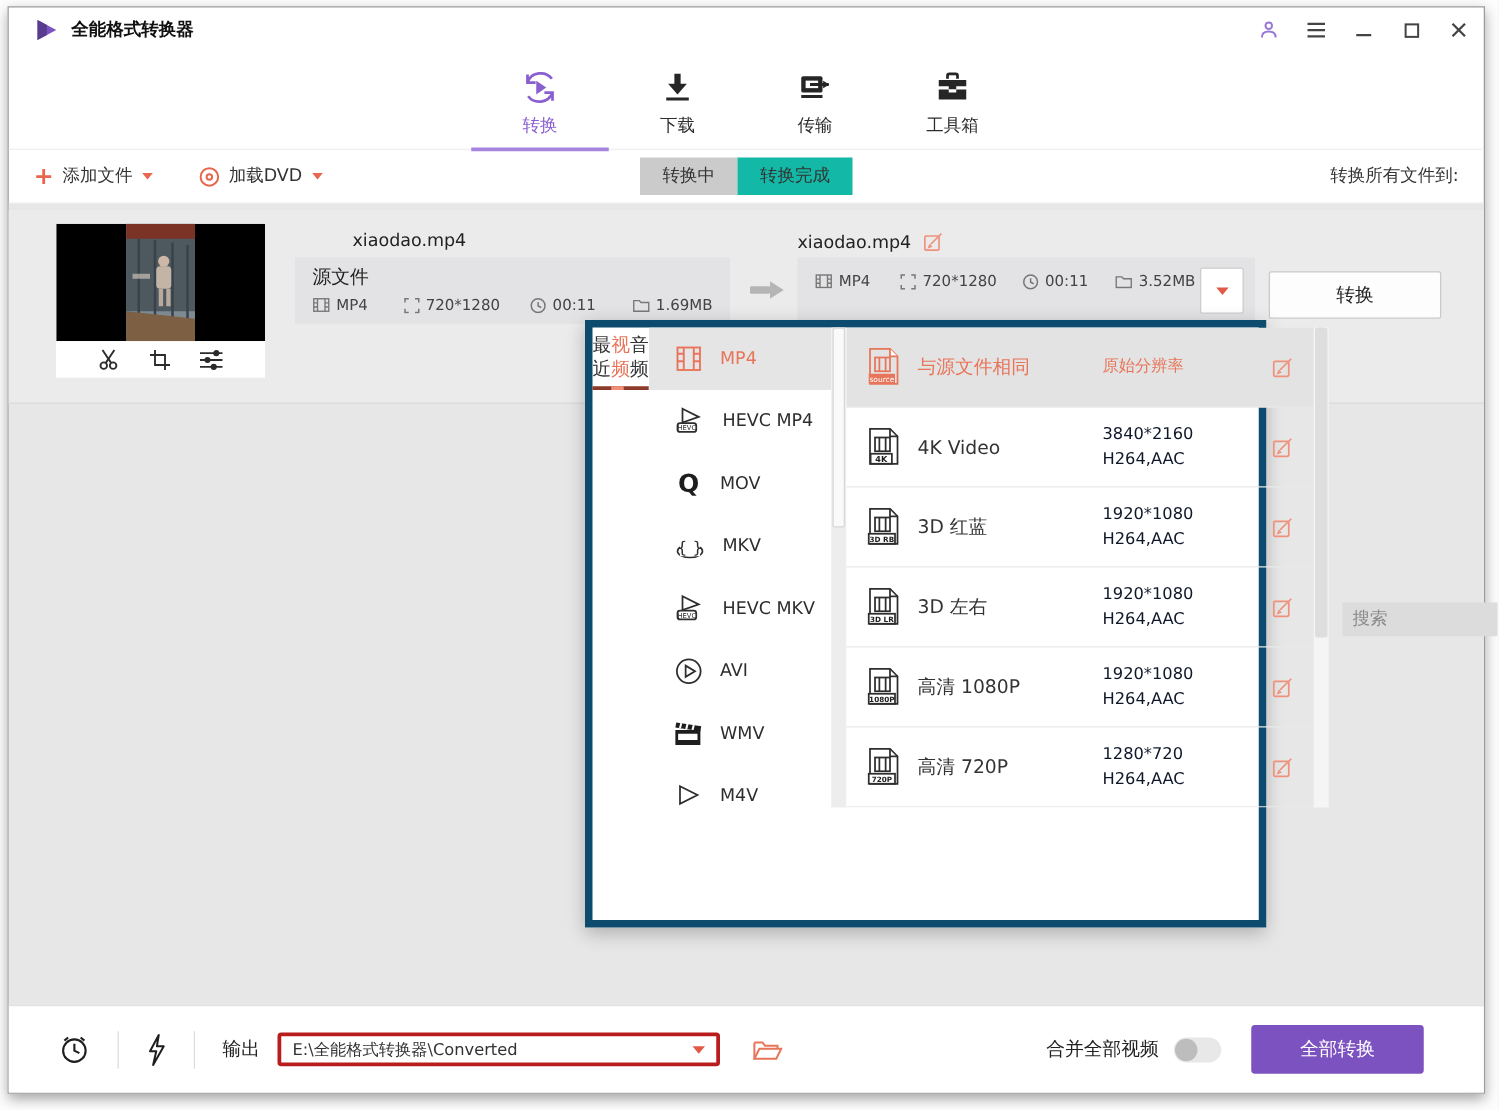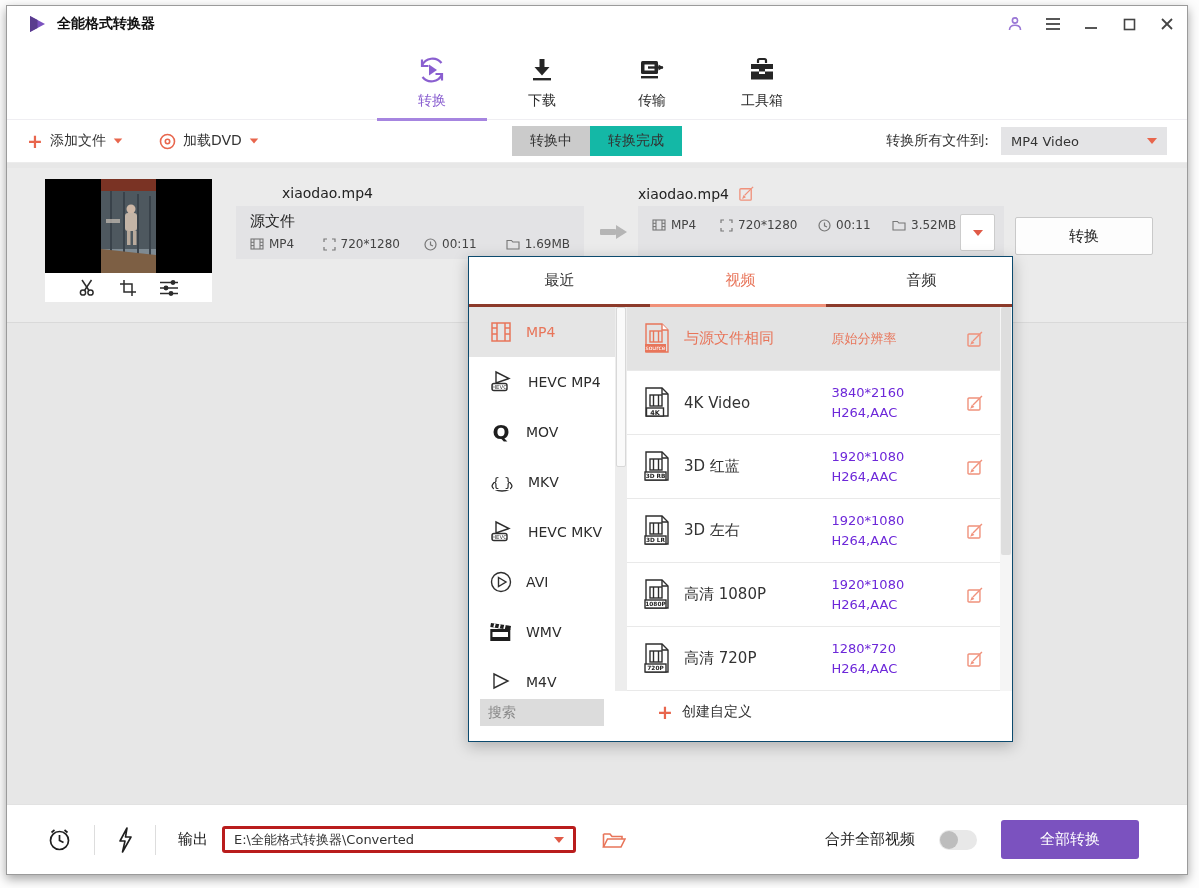--- a/index.html
+++ b/index.html
@@ -44,51 +44,51 @@
   .fname { position:absolute; top:17px; font-size:14px; color:#222; display:flex; align-items:center; gap:9px; }
   .info-box { position:absolute; top:38px; height:53px; background:#e3e3e5; padding:6px 14px 0 14px; }
   .info-title { font-size:15px; color:#222; }
   .info-items { display:flex; align-items:center; margin-top:6px; color:#444; font-size:12px; }
   .info-item { display:flex; align-items:center; gap:5px; }
   .big-arrow { position:absolute; left:593px; top:55px; }
   .dd-btn { position:absolute; right:9px; top:8px; width:35px; height:37px; background:#fff; border:1px solid #ccc; border-radius:2px; display:flex; align-items:center; justify-content:center; cursor:pointer; }
   .convert-btn { position:absolute; left:1008px; top:49px; width:138px; height:38px; background:#fdfdfd; border:1px solid #c9c9c9; border-radius:2px; font-size:15px; color:#222; display:flex; align-items:center; justify-content:center; cursor:pointer; }
 
   
-  .panel { position:absolute; left:461px; top:93px; width:545px; height:486px; background:#fff; border:1px solid #0c4a6e; box-shadow:0 4px 14px rgba(0,0,0,.25); z-index:5; display:flex; flex-direction:column; }
+  .panel { position:absolute; left:461px; top:93px; width:545px; height:486px; background:#fff; border:6px solid #0c4a6e; box-shadow:0 4px 14px rgba(0,0,0,.25); z-index:5; display:flex; }
   .panel-tabs { height:50px; display:flex; border-bottom:3px solid #8c3a2a; }
   .panel-tab { flex:1; display:flex; align-items:center; justify-content:center; font-size:15px; color:#333; position:relative; cursor:pointer; }
   .panel-tab.active { color:#e8755a; }
   .panel-tab.active::after { content:""; position:absolute; left:0; right:5px; bottom:-3px; height:3px; background:#f09078; }
   .panel-body { height:384px; display:flex; }
   .fmt-list { width:146px; height:384px; overflow:hidden; }
   .fmt-item { height:50px; display:flex; align-items:center; padding-left:20px; gap:13px; font-size:14px; color:#2d2d2d; cursor:pointer; }
   .fmt-item.selected { background:#e5e5e5; color:#e8755a; }
   .vsb { width:12px; background:#efefef; position:relative; }
   .vsb .thumbpiece { position:absolute; left:1px; right:1px; border-radius:2px; }
   .preset-list { flex:1; overflow:hidden; }
   .preset-row { height:64px; display:flex; align-items:center; border-bottom:1px solid #e9e9e9; position:relative; padding-left:16px; cursor:pointer; }
   .preset-row.selected { background:#e3e3e3; }
   .preset-name { font-size:15px; color:#333; width:148px; margin-left:13px; }
-  .preset-specs { font-size:13px; color:#6d28d9; line-height:20px; width:135px; }
+  .preset-specs { font-size:13px; color:#0f172a; line-height:20px; width:135px; }
   .preset-row.selected .preset-name, .preset-row.selected .preset-specs { color:#e8755a; }
   .edit-ic { margin-left:auto; margin-right:16px; cursor:pointer; }
   .panel-footer { flex:1; display:flex; align-items:center; padding:0 0 8px 11px; }
   .search-input { width:124px; height:27px; background:#dcdcdc; border:none; outline:none; padding:0 8px; font-size:14px; font-family:inherit; color:#333; }
   .search-input::placeholder { color:#8a8a8a; }
   .create-custom { margin-left:53px; display:flex; align-items:center; gap:9px; font-size:14px; color:#333; cursor:pointer; }
   .plus-glyph { color:#e8664d; font-size:19px; font-weight:bold; line-height:1; }
 
   
   .bottombar { height:70px; background:#fff; border-top:1px solid #e2e2e2; display:flex; align-items:center; padding:0 48px 0 40px; }
   .bb-divider { width:1px; height:30px; background:#ddd; margin:0 22px; }
   .out-label { font-size:15px; color:#222; margin-right:14px; }
   .path-select { width:354px; height:27px; border:3px solid #b91c1c; border-radius:3px; display:flex; align-items:center; padding:0 9px; font-size:13px; color:#333; background:#fff; cursor:pointer; }
   .path-select .caret { margin-left:auto; }
-  .merge { margin-left:auto; display:flex; align-items:center; gap:24px; font-size:15px; color:#222; }
+  .merge { margin-left:auto; display:flex; align-items:center; gap:12px; font-size:15px; color:#222; }
   .toggle { width:38px; height:20px; border-radius:10px; background:#e8e8e8; position:relative; cursor:pointer; }
   .toggle .knob { position:absolute; left:1px; top:1px; width:18px; height:18px; border-radius:50%; background:#bdbdbd; }
   .convert-all-btn { margin-left:24px; width:138px; height:39px; background:#7b52bf; color:#fff; font-size:15px; border:none; border-radius:3px; display:flex; align-items:center; justify-content:center; cursor:pointer; }
 
   .ic { flex:none; }
 </style>
 </head>
 <body>
 
 <div class="window">
@@ -186,24 +186,20 @@
       <span class="caret" style="transform:scale(.85)"></span>
     </div>
 
     <div class="seg-tabs">
       <div class="seg-tab active">转换中</div>
       <div class="seg-tab">转换完成</div>
     </div>
 
     <div class="convert-to">
       <span>转换所有文件到:</span>
-      <div class="select-box">
-        <span>MP4 Video</span>
-        <span class="caret"></span>
-      </div>
     </div>
   </div>
 
   <div class="content">
 
     <div class="file-row">
       <div class="thumb">
         <svg width="167" height="94" viewBox="0 0 167 94">
           <rect width="167" height="94" fill="#000"></rect>
           <g>

